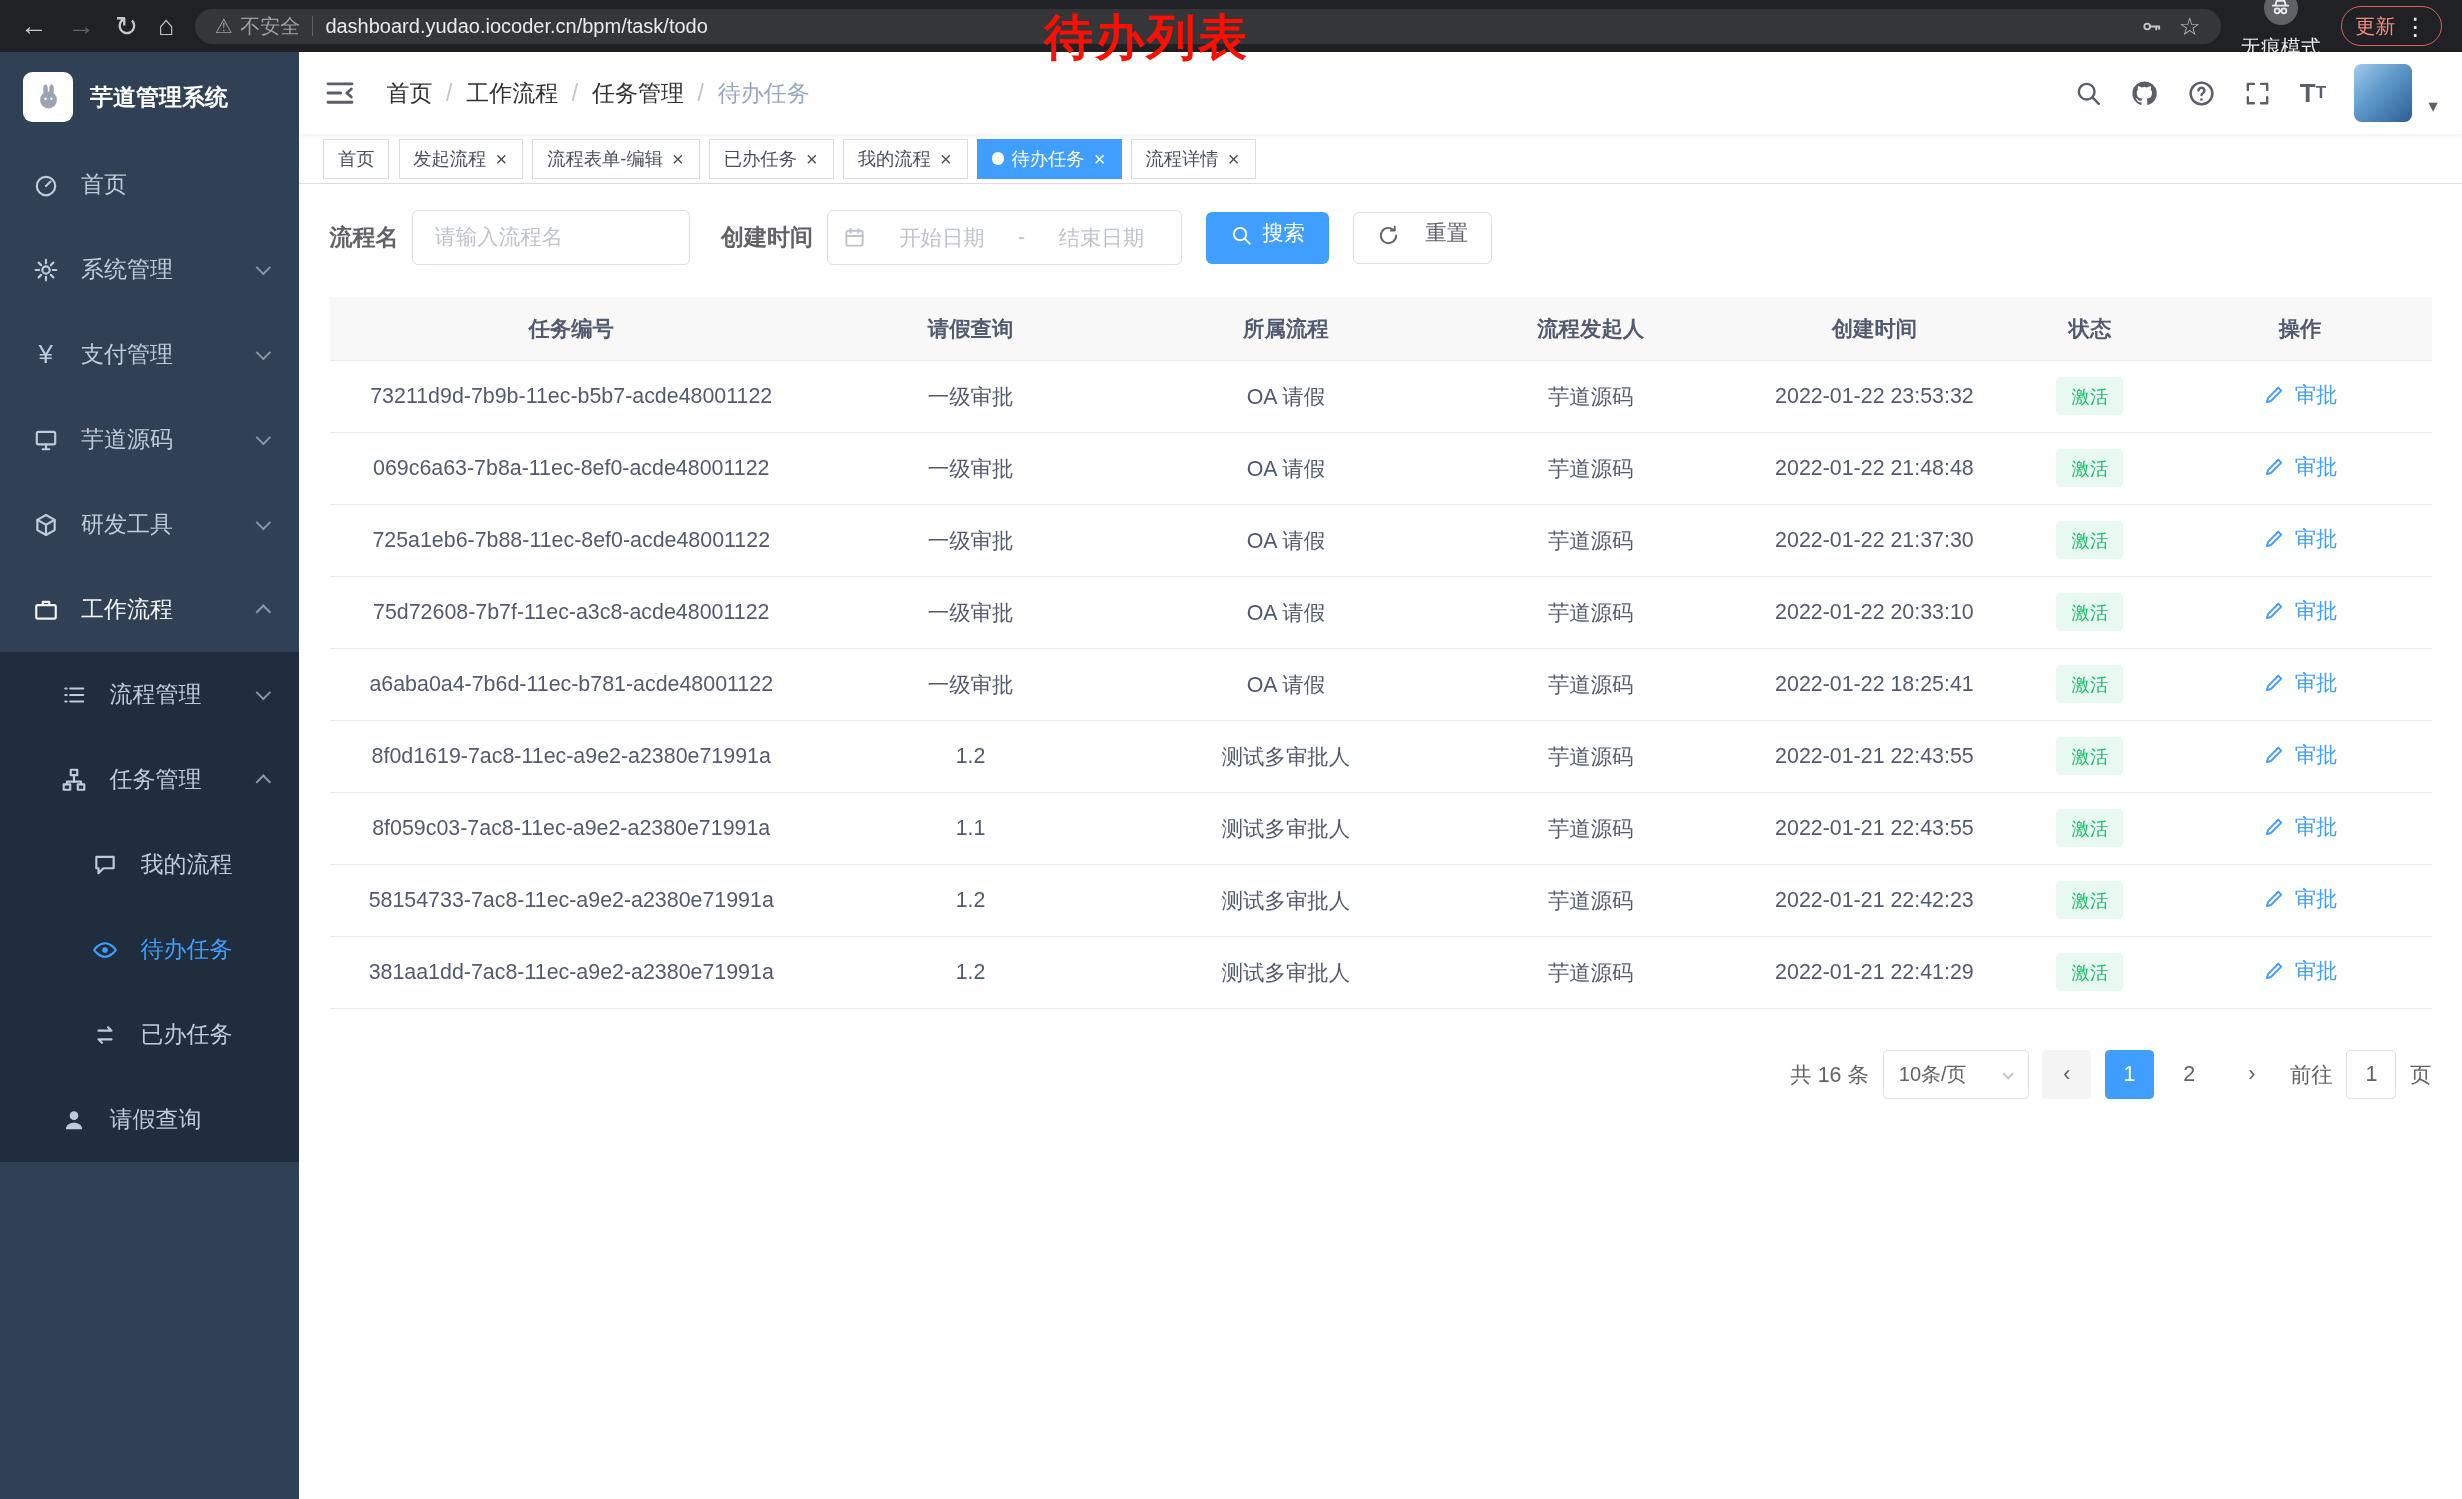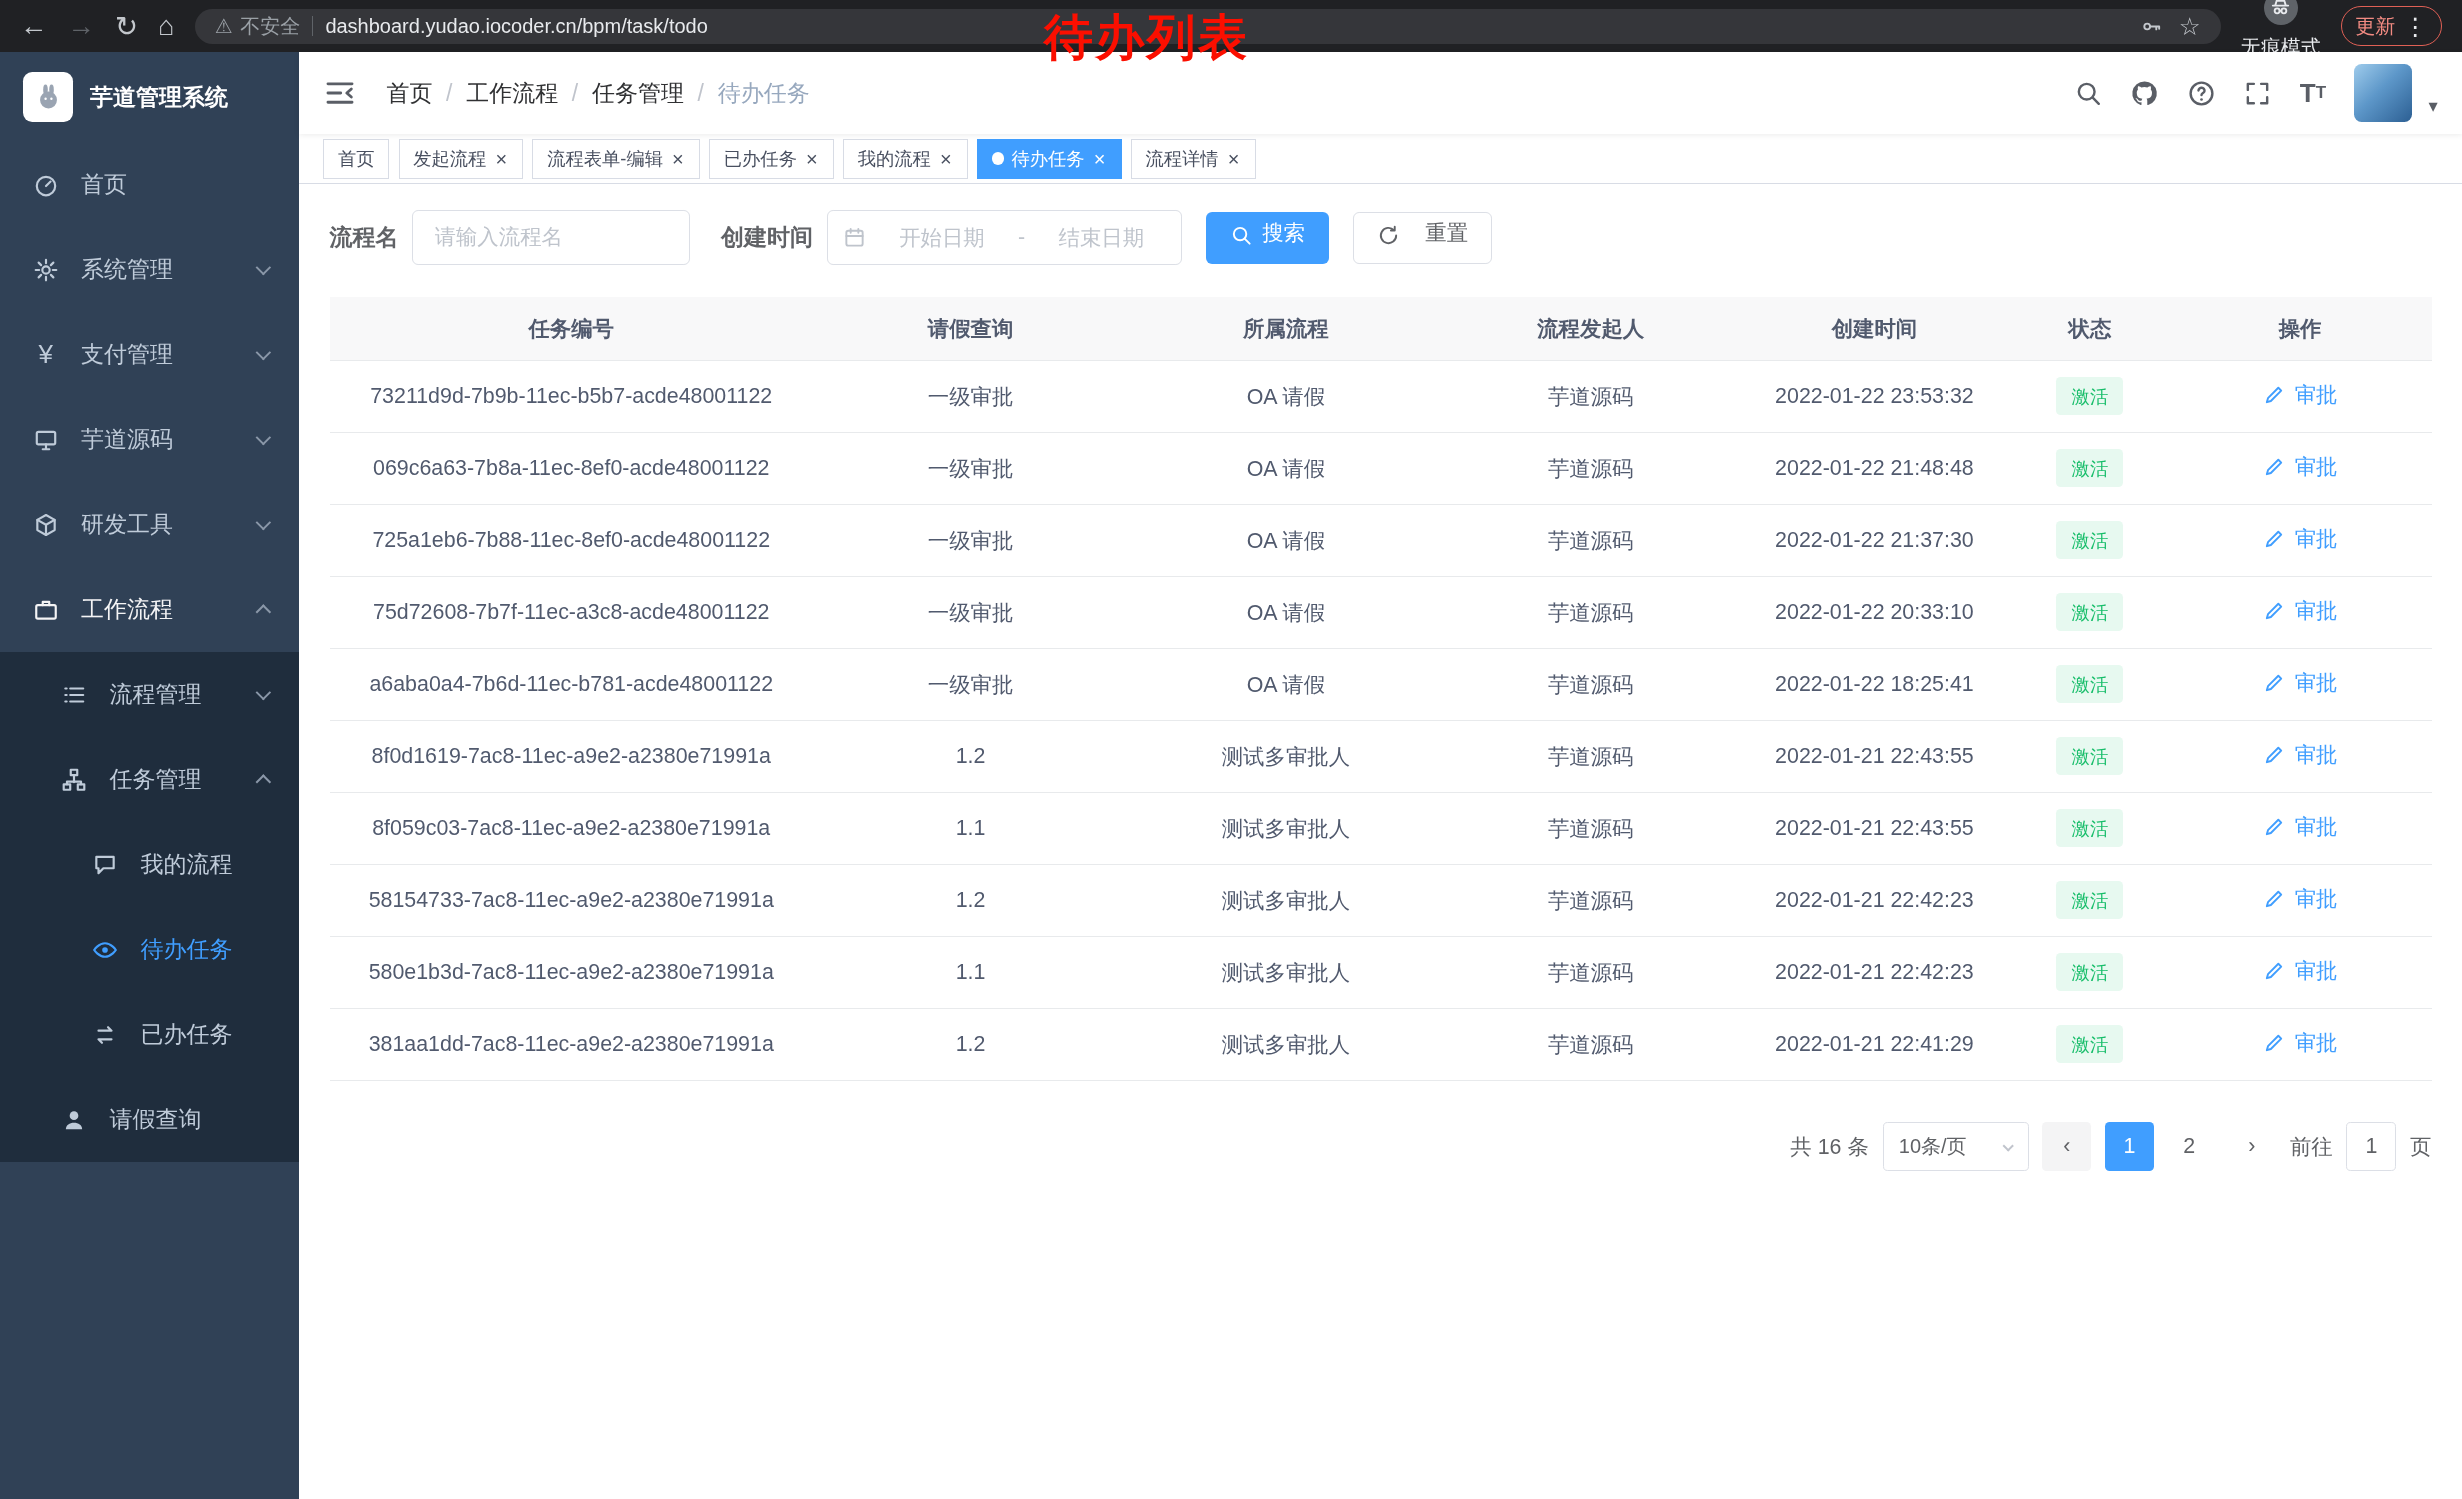--- a/index.html
+++ b/index.html
@@ -547,36 +547,20 @@
     <td>
       <a class="link-approve">
         <svg class="si s30" viewBox="0 0 24 24">
                       <path d="M4 20l1.2-4.2L16 5l3 3L8.2 18.8z" fill="none" stroke="currentColor" stroke-width="2"></path>
                     </svg>
         <span>审批</span>
       </a>
     </td>
   </tr>
               <tr>
-    <td>580e1b3d-7ac8-11ec-a9e2-a2380e71991a</td>
-    <td>1.1</td>
-    <td>测试多审批人</td>
-    <td>芋道源码</td>
-    <td>2022-01-21 22:42:23</td>
-    <td><span class="tag-active">激活</span></td>
-    <td>
-      <a class="link-approve">
-        <svg class="si s30" viewBox="0 0 24 24">
-                      <path d="M4 20l1.2-4.2L16 5l3 3L8.2 18.8z" fill="none" stroke="currentColor" stroke-width="2"></path>
-                    </svg>
-        <span>审批</span>
-      </a>
-    </td>
-  </tr>
-              <tr>
     <td>381aa1dd-7ac8-11ec-a9e2-a2380e71991a</td>
     <td>1.2</td>
     <td>测试多审批人</td>
     <td>芋道源码</td>
     <td>2022-01-21 22:41:29</td>
     <td><span class="tag-active">激活</span></td>
     <td>
       <a class="link-approve">
         <svg class="si s30" viewBox="0 0 24 24">
                       <path d="M4 20l1.2-4.2L16 5l3 3L8.2 18.8z" fill="none" stroke="currentColor" stroke-width="2"></path>

